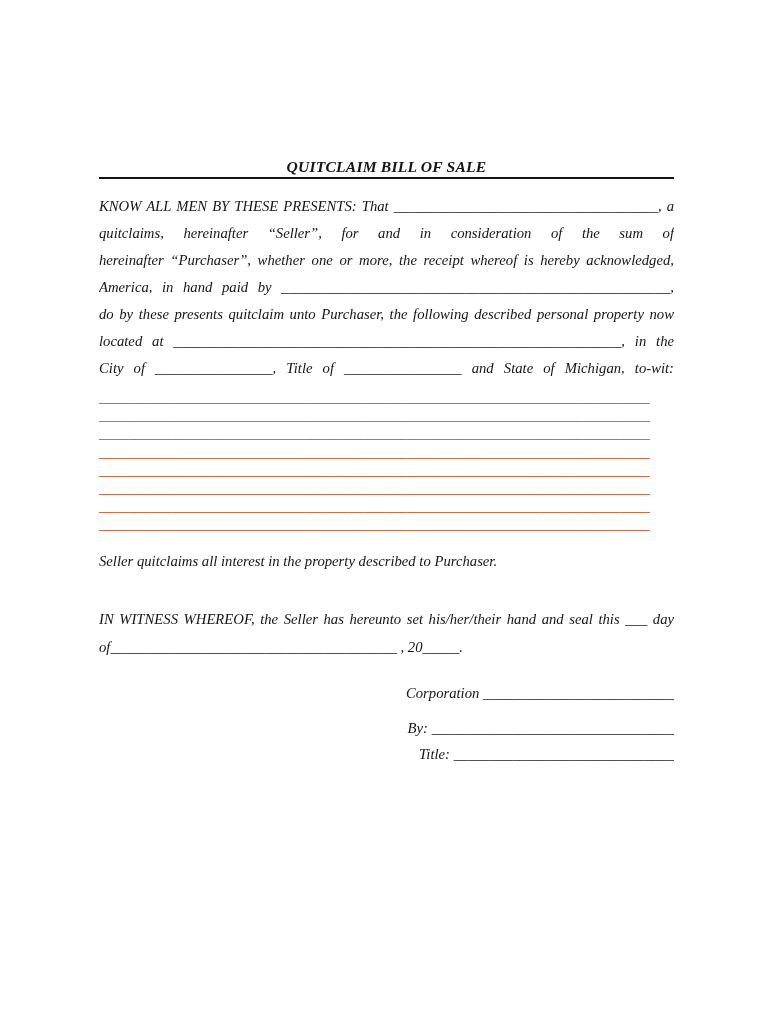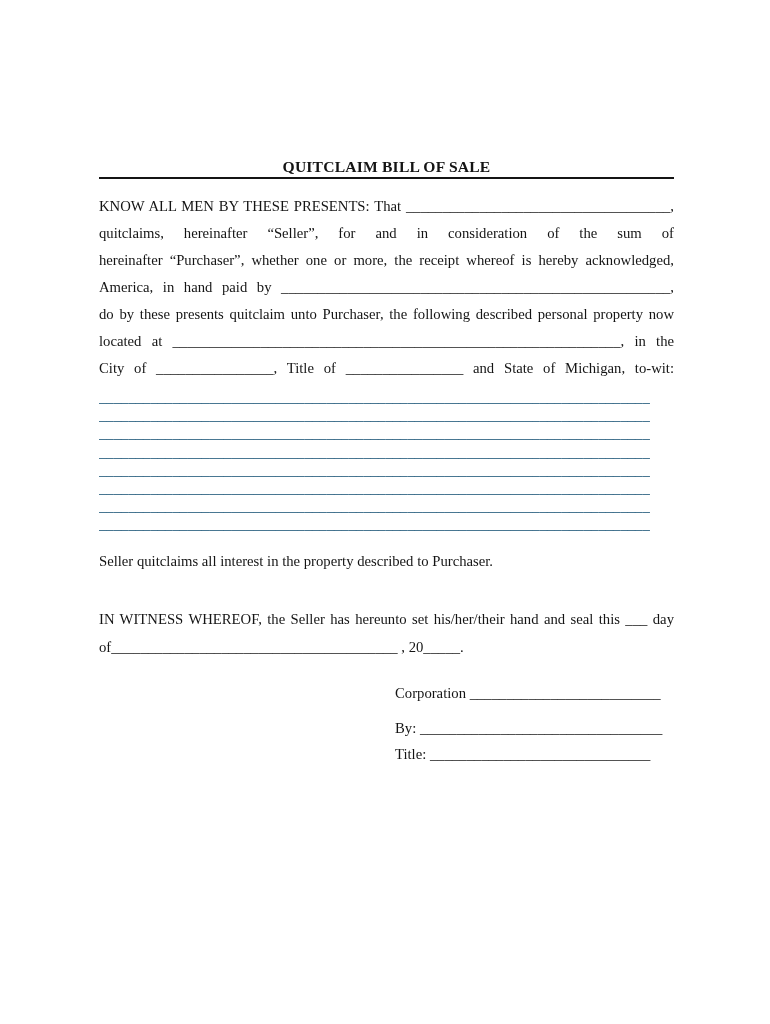--- a/index.html
+++ b/index.html
@@ -4,20 +4,21 @@
 <style>
   html, body { margin: 0; padding: 0; background: #ffffff; }
   .page {
     position: relative;
     width: 770px;
     height: 1024px;
     background: #ffffff;
     color: #141414;
     font-family: "Liberation Serif", serif;
     overflow: hidden;
+    font-style: italic;
   }
   .content {
     position: absolute;
     left: 99px;
     top: 158px;
     width: 575px;
     font-size: 14.7px;
   }
   .doc-title {
     text-align: center;
@@ -36,32 +37,32 @@
     text-align-last: justify;
     overflow: hidden;
   }
   .lline {
     line-height: 27px;
     height: 27px;
     text-align: left;
     overflow: hidden;
   }
   .blank { white-space: nowrap; letter-spacing: 0; }
-  .ruling { margin-top: 6px; color: #0c4a6e; }
+  .ruling { margin-top: 6px; color: #c2410c; }
   .rule-line {
     line-height: 18.2px;
     height: 18.2px;
     white-space: nowrap;
     overflow: hidden;
   }
   .seller-line { margin-top: 14px; }
   .witness-para { margin-top: 30px; }
   .witness-para .wline { line-height: 28px; height: 28px; overflow: hidden; }
   .w-just { text-align: justify; text-align-last: justify; }
-  .sig-block { margin-top: 19px; margin-left: 296px; }
+  .sig-block { margin-top: 19px; margin-left: 296px; text-align: right; }
   .sig-row { line-height: 27px; height: 27px; white-space: nowrap; overflow: hidden; }
   .sig-row.tight { line-height: 25px; height: 25px; }
 </style>
 </head>
 <body>
 
 <div class="page">
   <div class="content">
 
     <div class="doc-title">QUITCLAIM BILL OF SALE</div>

